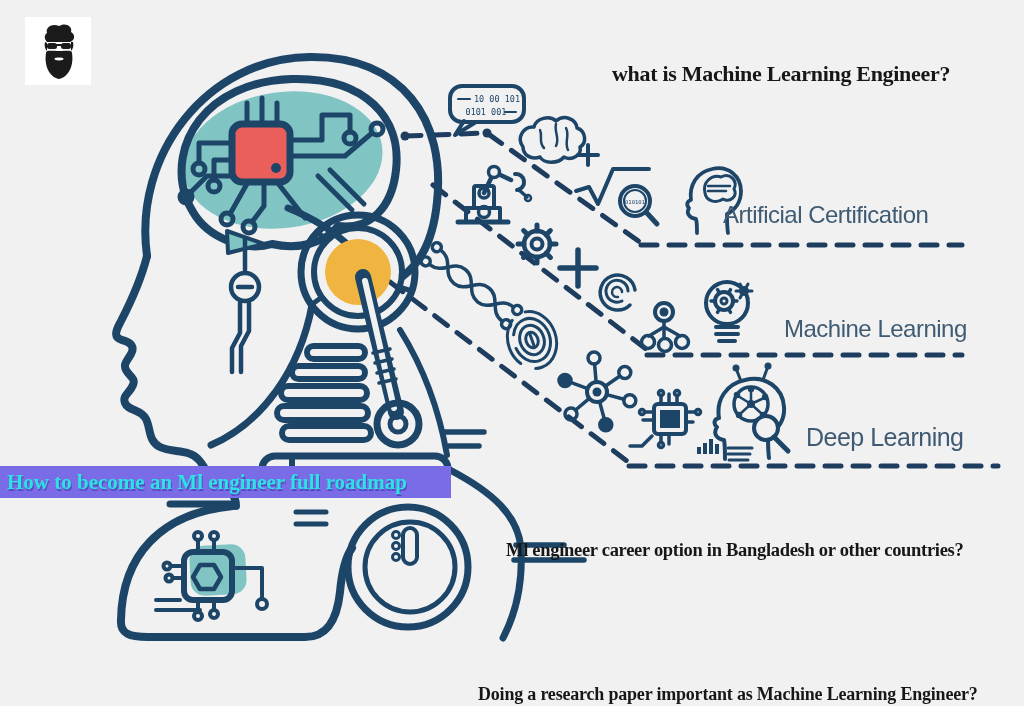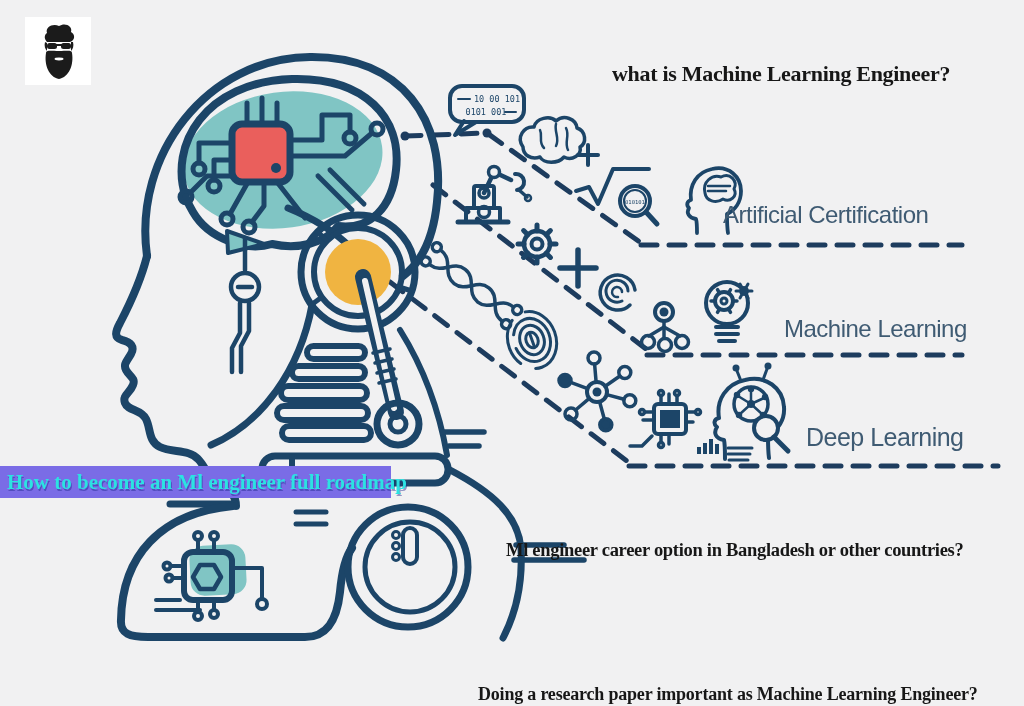--- a/index.html
+++ b/index.html
@@ -11,21 +11,21 @@
   .stage{position:relative;width:1024px;height:706px;background:var(--background);
          overflow:hidden;font-family:"Liberation Sans",sans-serif;margin:0 auto;}
   .art{position:absolute;left:0;top:0;width:1024px;height:706px;}
   .serif{position:absolute;font-family:"Liberation Serif","DejaVu Serif",serif;
          font-weight:700;color:var(--text-black);white-space:nowrap;margin-top:39px;}
   .q1{left:612px;top:22px;font-size:22px;letter-spacing:-0.3px;}
   .q2{left:752px;top:71px;font-size:17px;}
   .q3{left:506px;top:501px;font-size:18.5px;letter-spacing:-0.3px;}
   .q4{left:478px;top:645px;font-size:18px;letter-spacing:-0.2px;}
   .footer-text{left:24px;top:658px;font-size:27px;letter-spacing:-0.5px;}
-  .banner{position:absolute;left:0;top:466px;width:391px;height:32px;
+  .banner{position:absolute;left:0;top:466px;width:451px;height:32px;
           background:var(--banner-bg);color:var(--banner-text);
           font-family:"Liberation Serif","DejaVu Serif",serif;font-weight:700;
           font-size:21px;line-height:32px;padding-left:7px;box-sizing:border-box;
           white-space:nowrap;text-shadow:1px 2px 0 rgba(30,40,140,0.45);}
   .cat{position:absolute;color:var(--ink-soft);font-size:24px;letter-spacing:-0.5px;
        white-space:nowrap;}
   .cat-ai{left:723px;top:201px;}
   .cat-ml{left:772px;top:315px;margin-left:12px;}
   .cat-dl{left:786px;top:423px;font-size:25px;margin-left:20px;}
   .logo{position:absolute;left:25px;top:17px;width:66px;height:68px;background:var(--logo-bg);}

